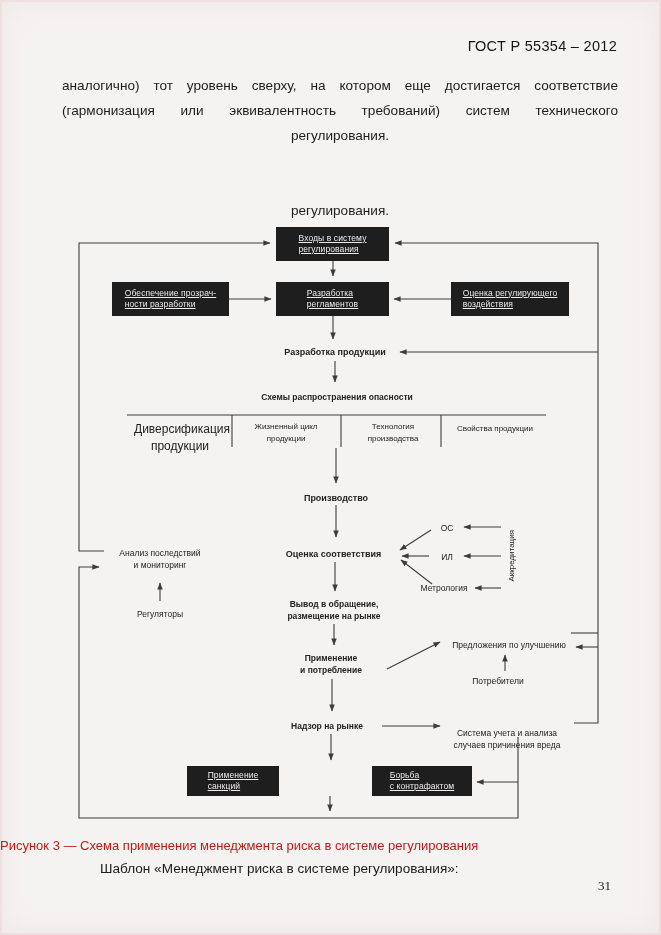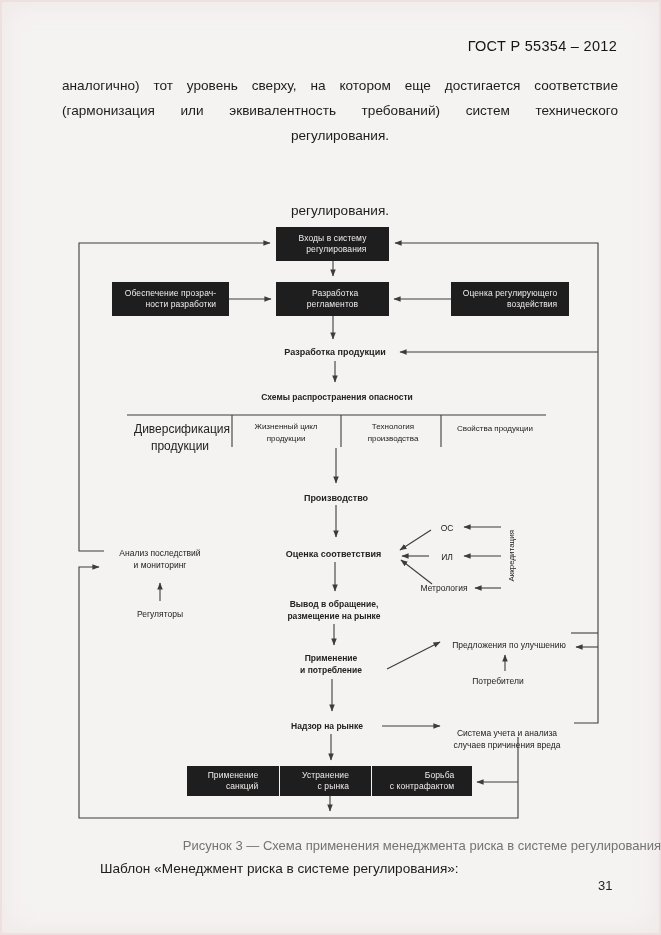--- a/index.html
+++ b/index.html
@@ -10,26 +10,26 @@
     color:#1d1d1d;
     box-shadow: inset 0 0 0 2px #efe0e0, inset 0 0 30px rgba(210,170,170,.18);
   }
   .hdr{position:absolute; top:38px; right:44px; font-size:14.5px; letter-spacing:.3px; color:#151515;}
   .bt{position:absolute; left:62px; width:556px; font-size:13.6px; line-height:16px; color:#1c1c1c;text-align:center;}
   .just{text-align:justify; text-align-last:justify;}
   .ind{padding-left:38px; box-sizing:border-box;}
   .lbl{position:absolute; font-size:8.5px; line-height:1.45; text-align:center; color:#222; white-space:pre-line;}
   .b{font-weight:bold;}
   .box{position:absolute; background:#1e1e1e; color:#efecec; display:flex; align-items:center; justify-content:center;
-       text-align:right; font-size:8.5px; line-height:1.35; white-space:pre-line; letter-spacing:.1px;}
+       text-align:left; font-size:8.5px; line-height:1.35; white-space:pre-line; letter-spacing:.1px;text-decoration:underline;}
   .vert{transform:rotate(-90deg); transform-origin:center center;}
   svg.wires{position:absolute; left:0; top:0; pointer-events:none;}
-  .cap{position:absolute; left:0; width:661px; text-align:right; font-size:13px; color:#737373;}
+  .cap{position:absolute; left:0; width:661px; text-align:left; font-size:13px; color:#b91c1c;}
   .cap2{position:absolute; left:100px; font-size:13.6px; color:#1c1c1c;}
-  .pgnum{position:absolute; font-family:Liberation Sans, sans-serif; font-size:13px; color:#222;}
+  .pgnum{position:absolute; font-family:Liberation Serif, serif; font-size:13px; color:#222;}
 </style>
 </head>
 <body>
 
 <div class="page">
 
   <div class="hdr">ГОСТ Р 55354 – 2012</div>
 
   <div class="bt just" style="top:78px">аналогично) тот уровень сверху, на котором еще достигается соответствие</div>
   <div class="bt just" style="top:103px">(гармонизация или эквивалентность требований) систем технического</div>
@@ -92,22 +92,20 @@
   <div class="box" style="left:276px;top:227px;width:113px;height:34px">Входы в систему
 регулирования</div>
   <div class="box" style="left:112px;top:282px;width:117px;height:34px">Обеспечение прозрач-
 ности разработки</div>
   <div class="box" style="left:451px;top:282px;width:118px;height:34px">Оценка регулирующего
 воздействия</div>
   <div class="box" style="left:276px;top:282px;width:113px;height:34px">Разработка
 регламентов</div>
   <div class="box" style="left:187px;top:766px;width:92px;height:30px">Применение
 санкций</div>
-  <div class="box" style="left:280px;top:766px;width:91px;height:30px">Устранение
-с рынка</div>
   <div class="box" style="left:372px;top:766px;width:100px;height:30px">Борьба
 с контрафактом</div>
 
   <div class="lbl b" style="left:270px;top:346px;width:130px;font-size:9px">Разработка продукции</div>
   <div class="lbl b" style="left:238px;top:391px;width:198px">Схемы распространения опасности</div>
   <div class="lbl" style="left:134px;top:421px;width:92px;font-size:12px">Диверсификация
 продукции</div>
   <div class="lbl" style="left:240px;top:421px;width:92px;font-size:8px">Жизненный цикл
 продукции</div>
   <div class="lbl" style="left:347px;top:421px;width:92px;font-size:8px">Технология

